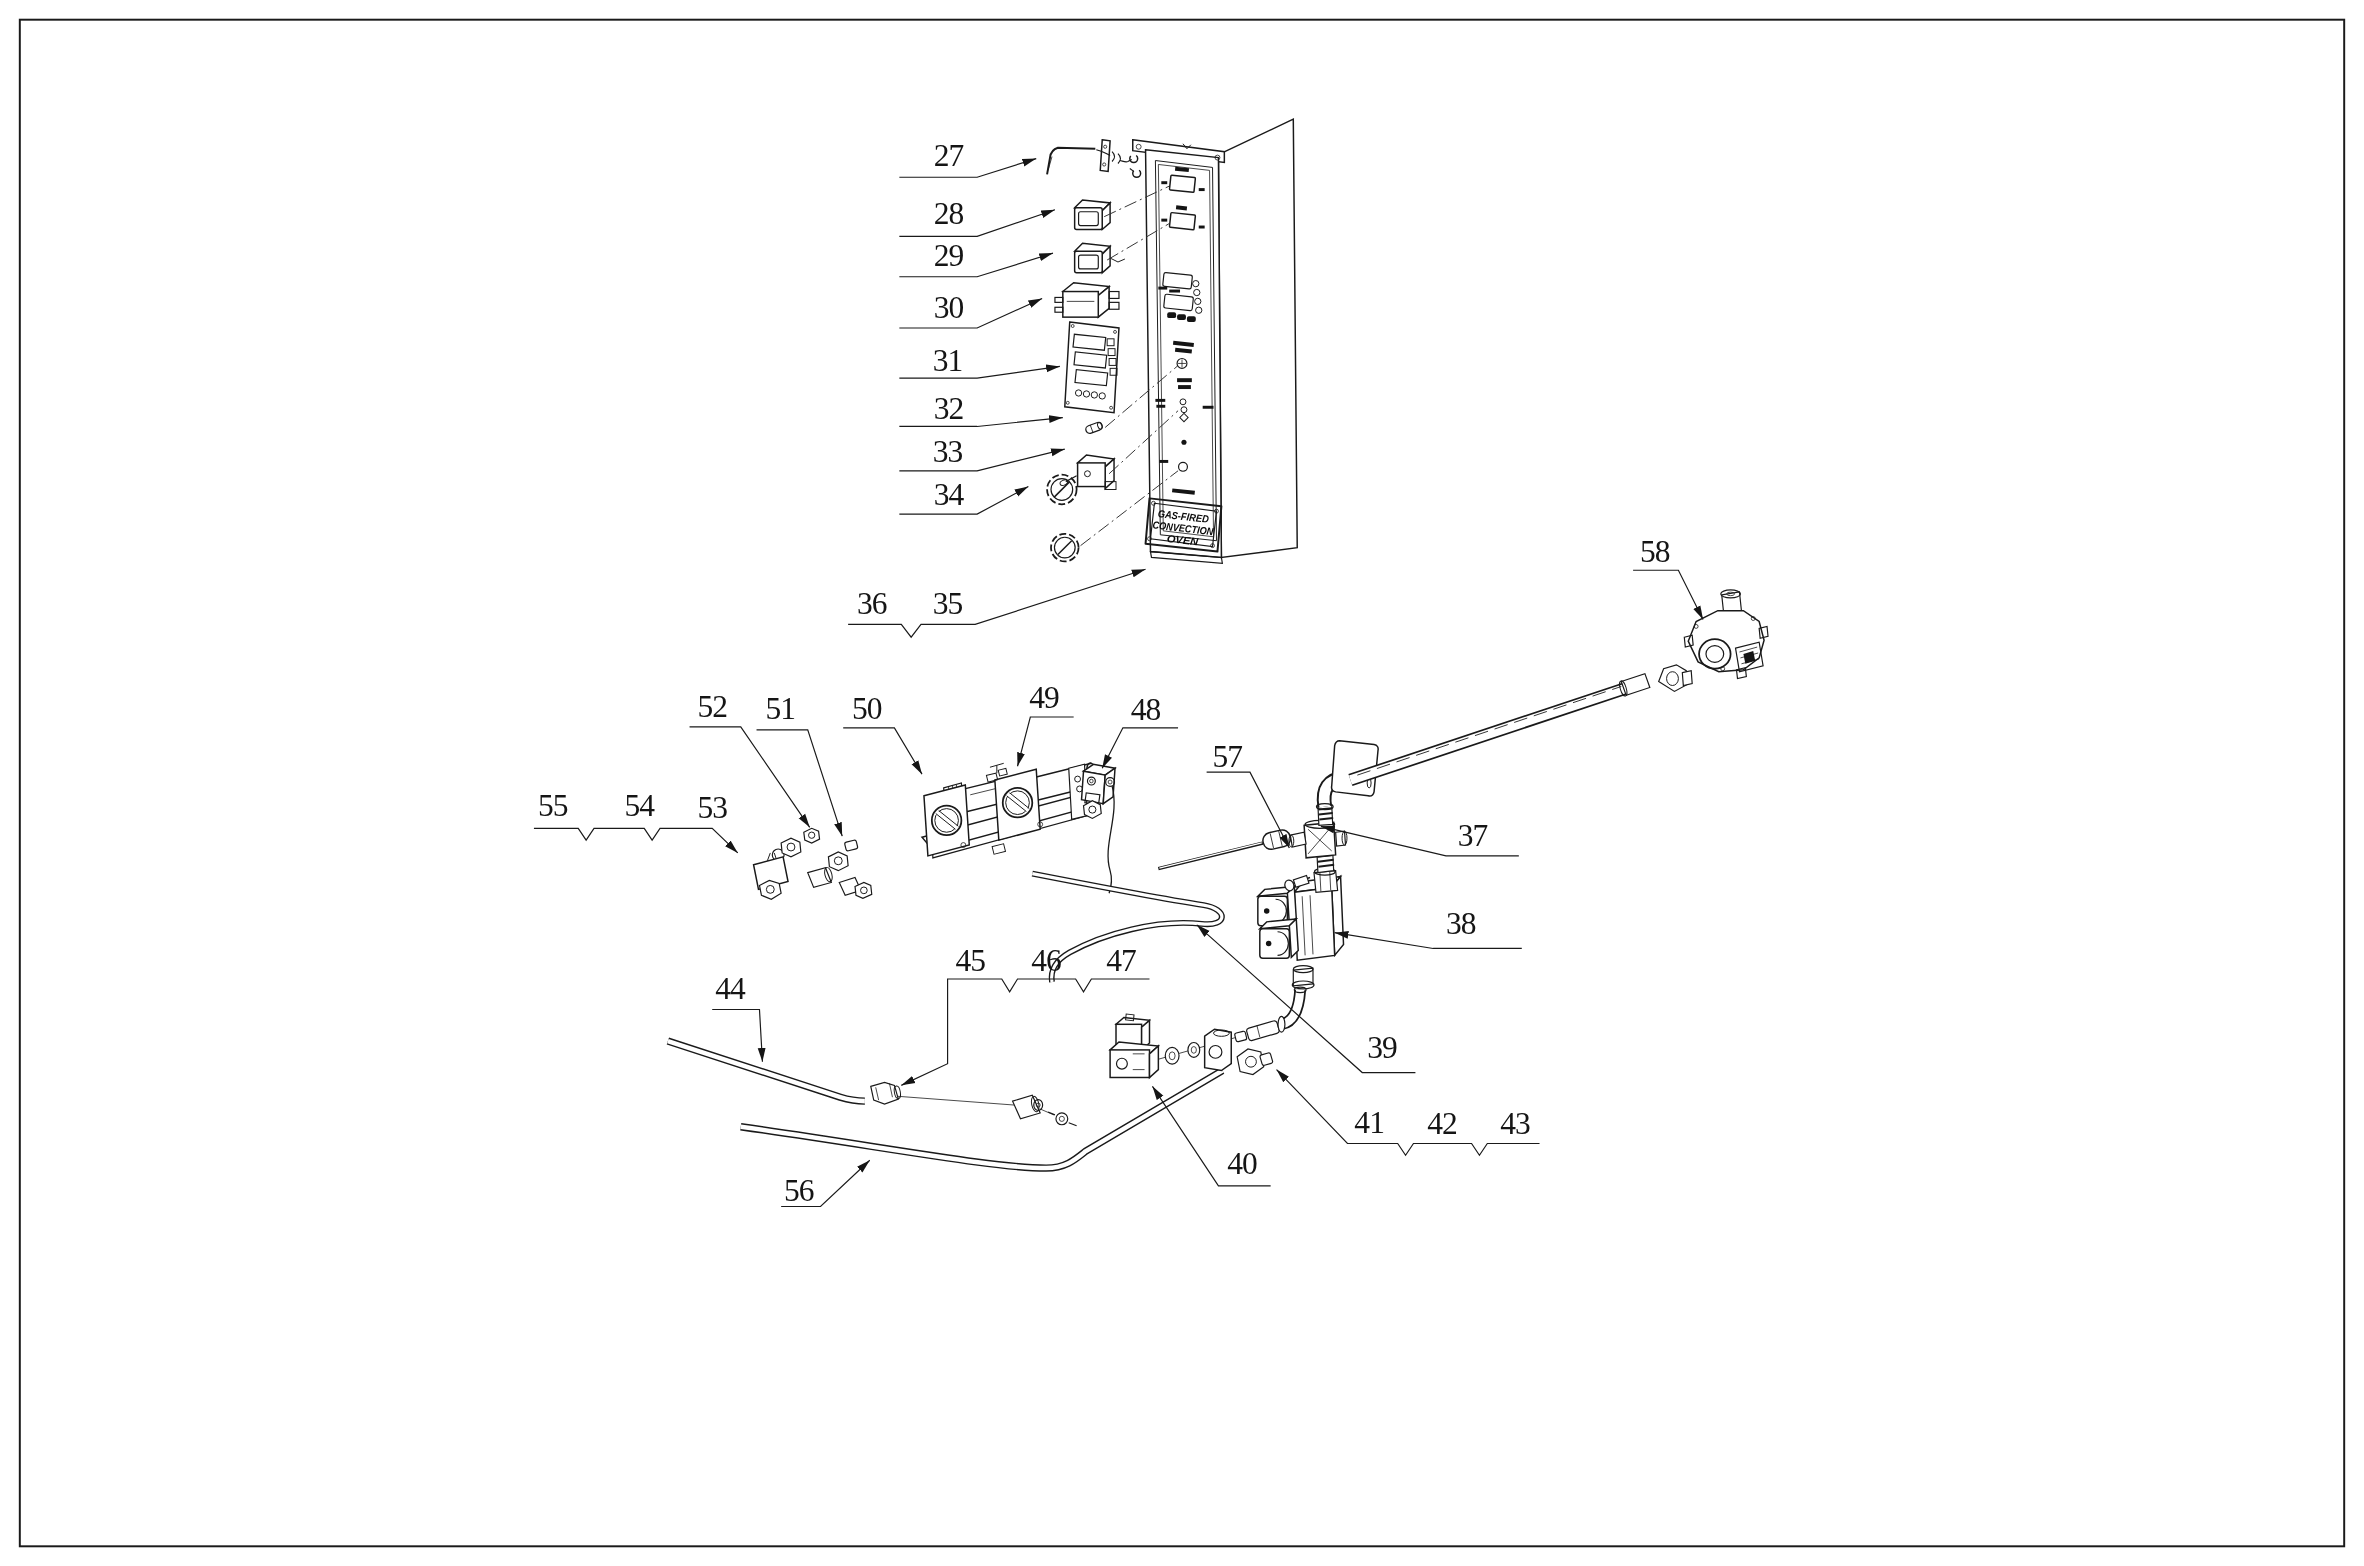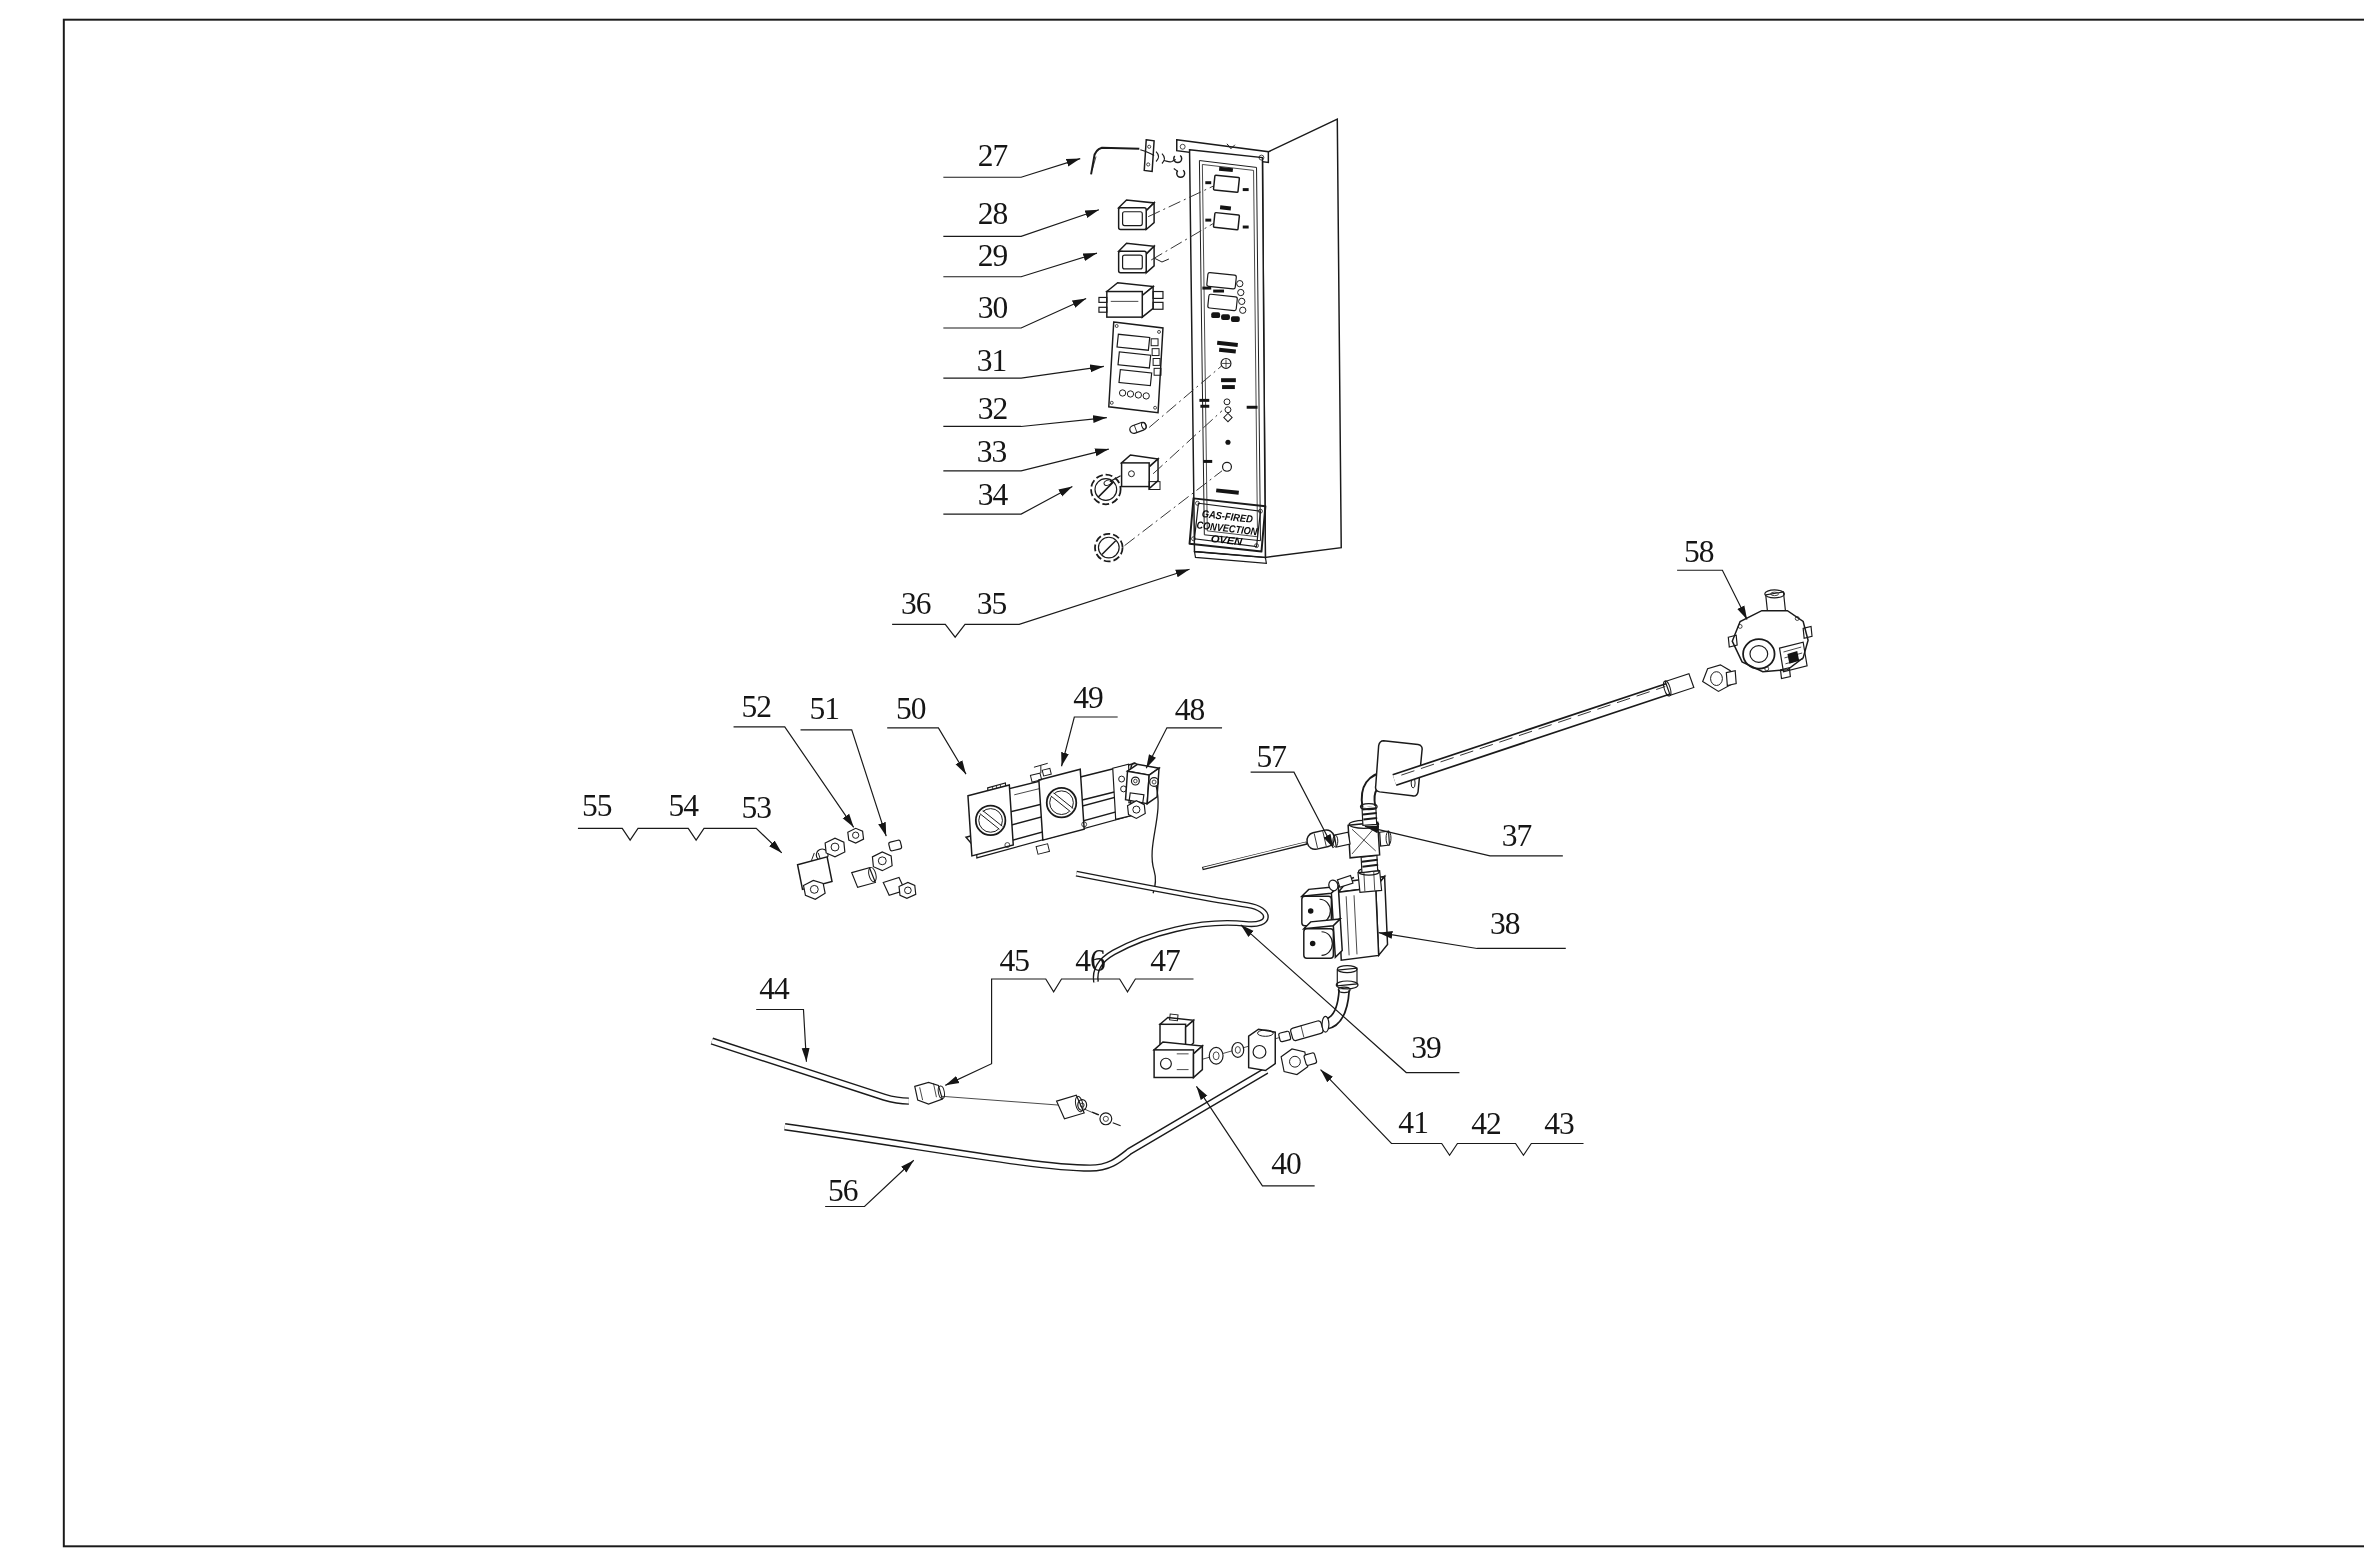--- a/index.html
+++ b/index.html
@@ -1,16 +1,16 @@
 <!DOCTYPE html>
 <html><head>
 <meta charset="utf-8">
 <style>
   html,body{margin:0;padding:0;background:#ffffff;}
-  .page{width:2174px;height:1566px;position:relative;background:#fff;font-family:"Liberation Sans",sans-serif;margin-left:44px;}
+  .page{width:2174px;height:1566px;position:relative;background:#fff;font-family:"Liberation Sans",sans-serif;}
   svg{display:block;}
   
   path,rect,circle,ellipse,line,polygon,polyline{vector-effect:none;}
   .s08{stroke:#1a1a1a;stroke-width:.8;fill:none;}
   .s1{stroke:#1a1a1a;stroke-width:1;fill:none;}
   .s12{stroke:#1a1a1a;stroke-width:1.2;fill:none;}
   .s13{stroke:#1a1a1a;stroke-width:1.3;fill:none;}
   .s15{stroke:#1a1a1a;stroke-width:1.5;fill:none;}
   .s18{stroke:#1a1a1a;stroke-width:1.8;fill:none;}
   .s2{stroke:#1a1a1a;stroke-width:2;fill:none;}

